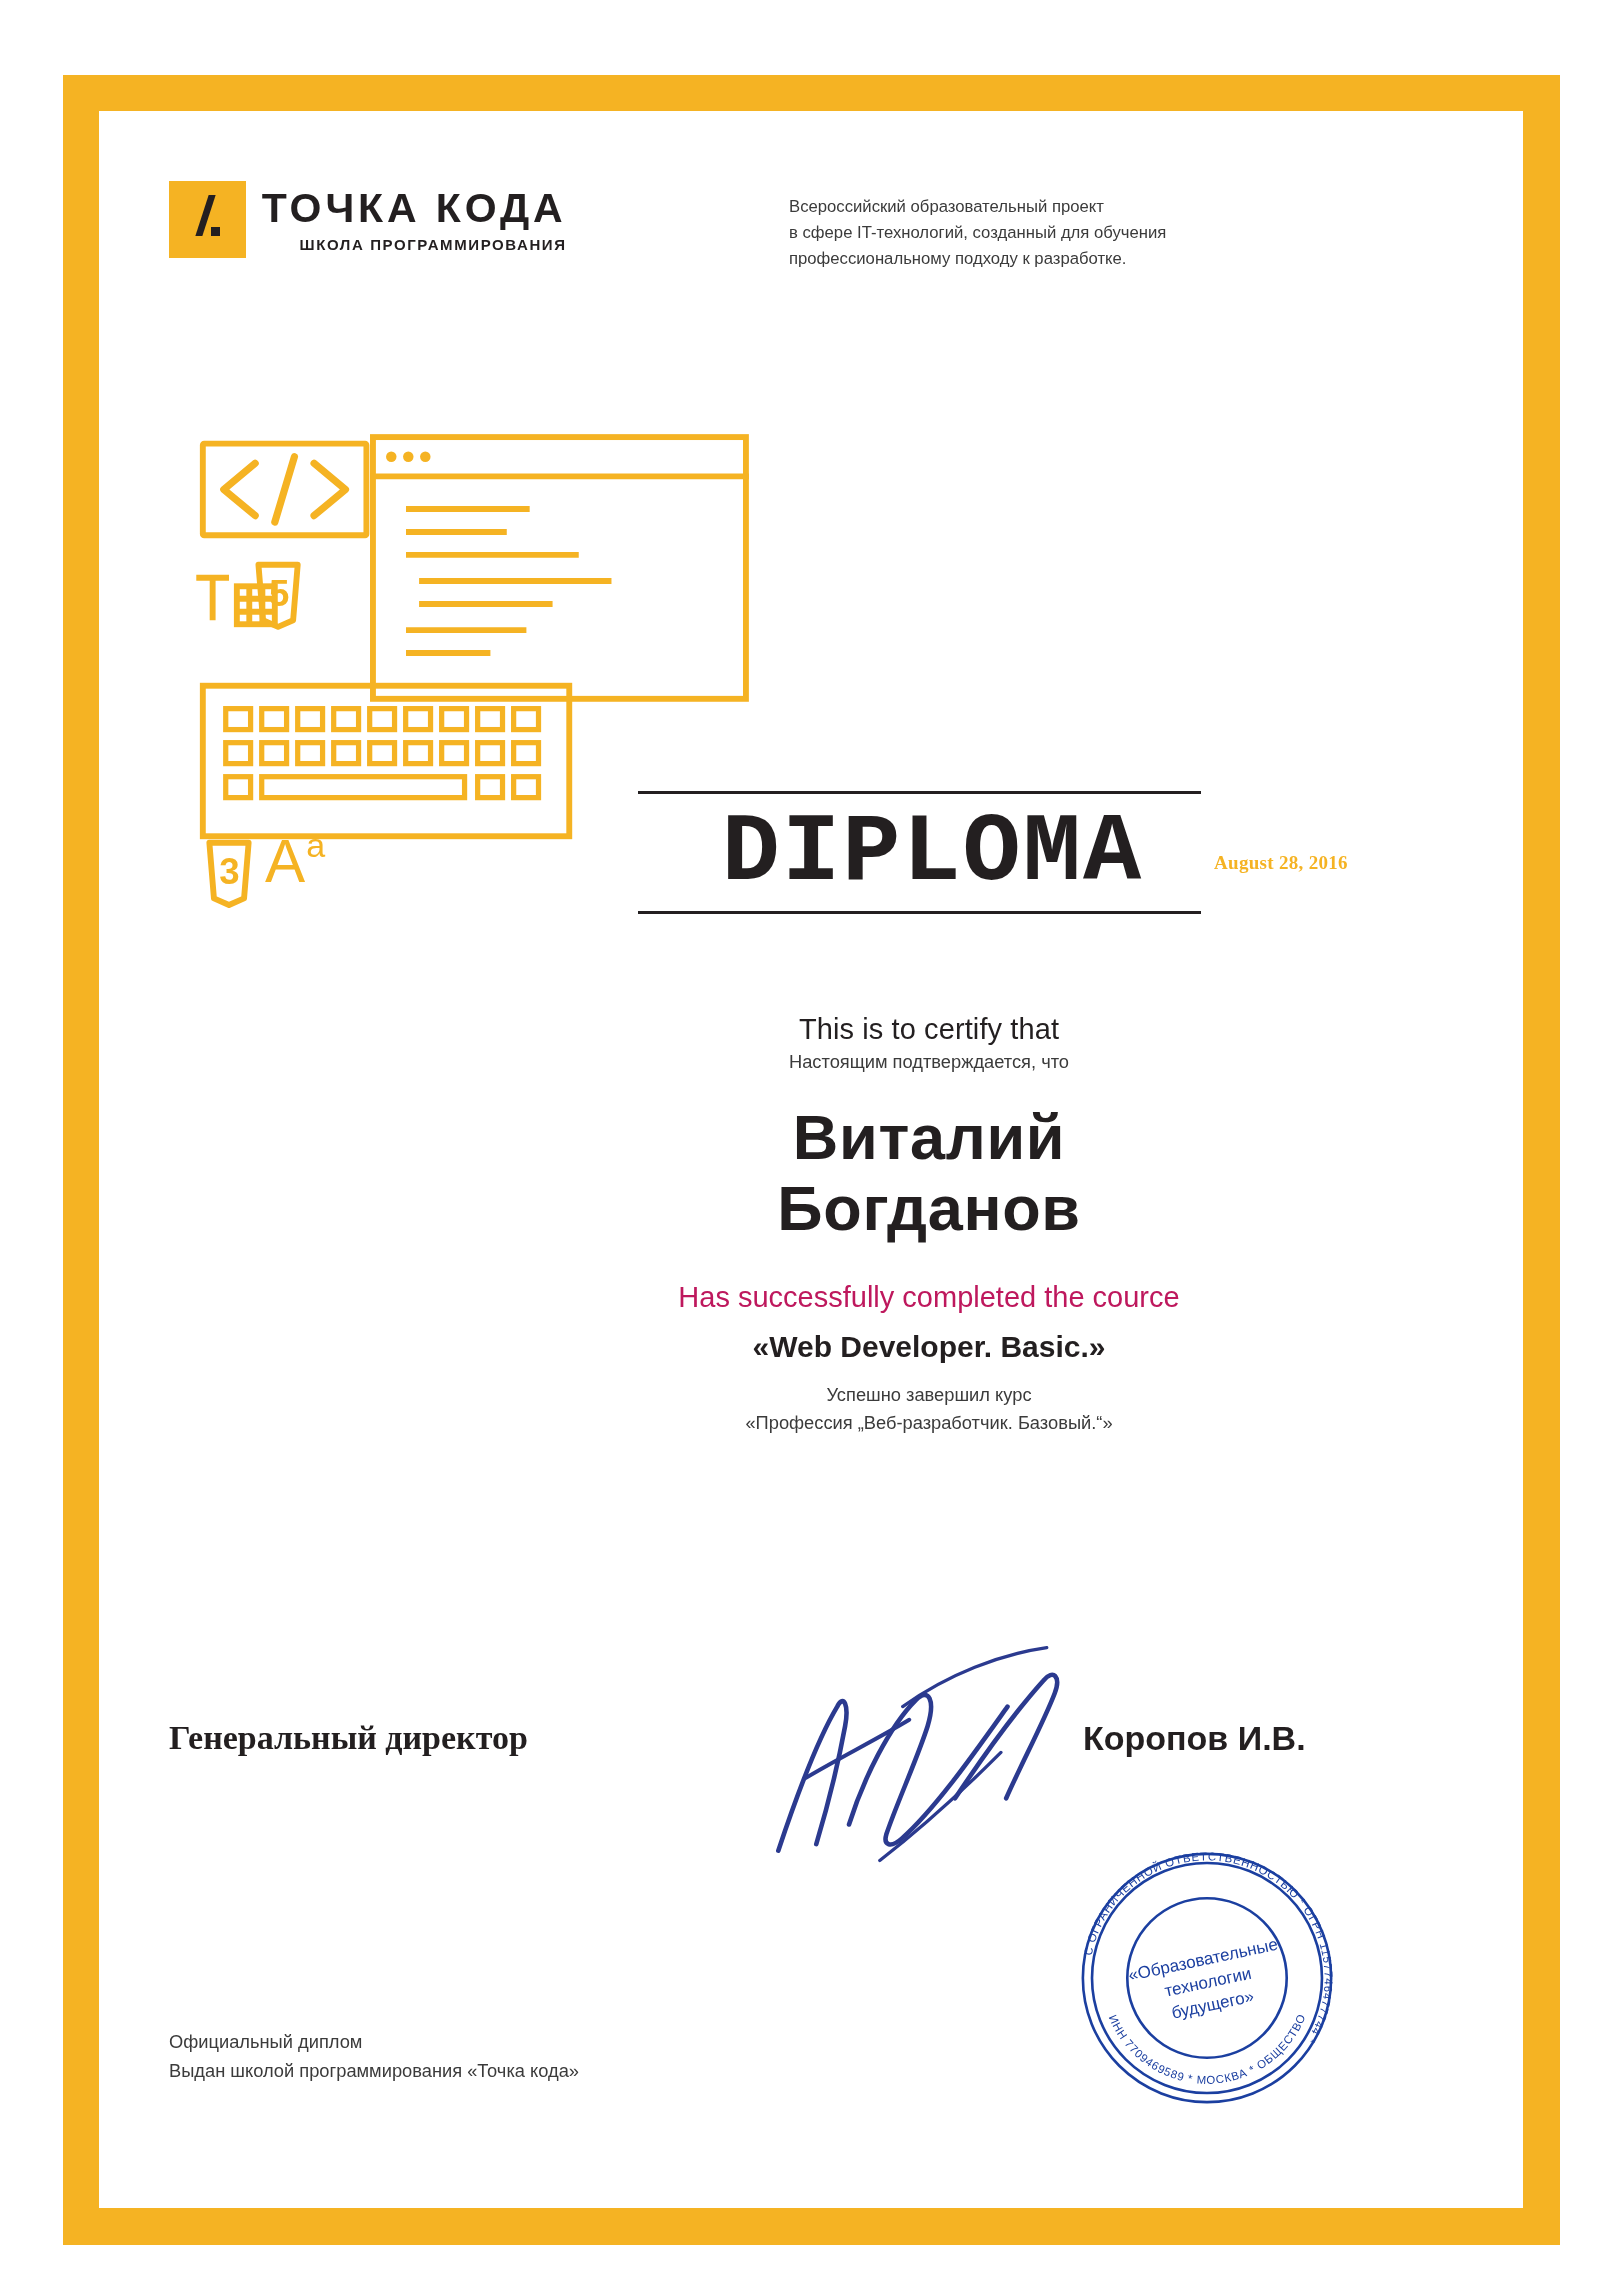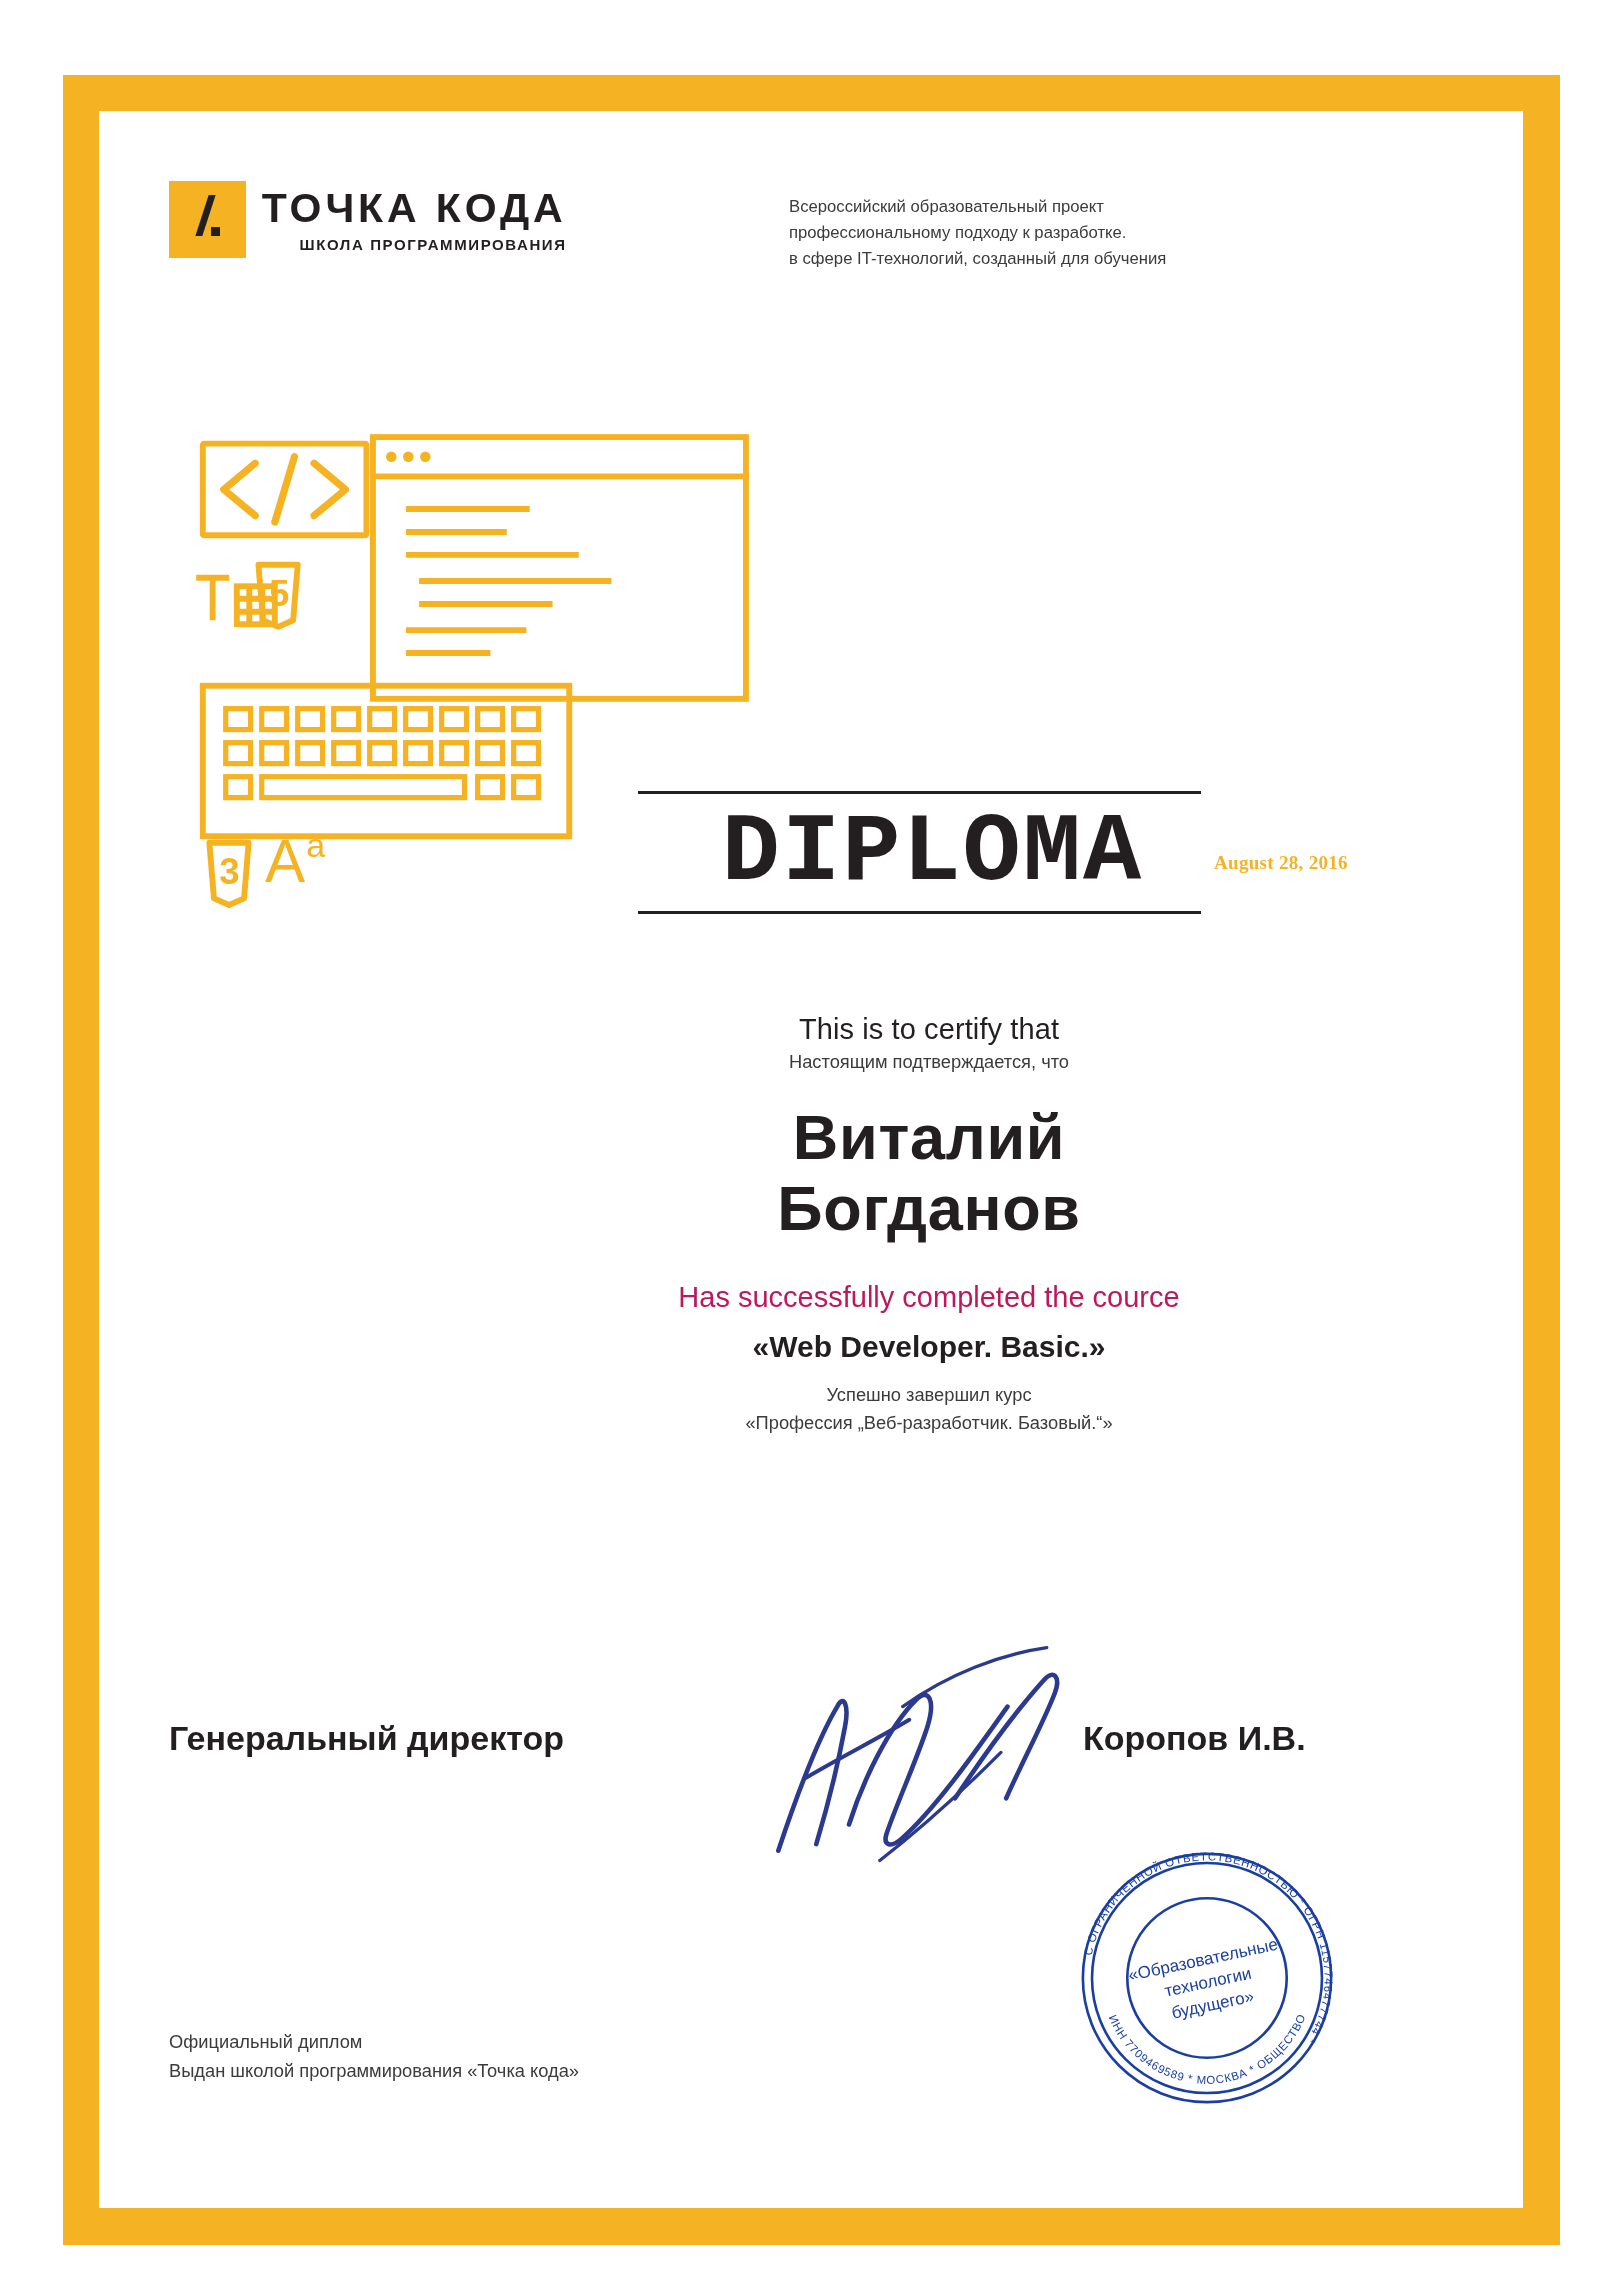--- a/index.html
+++ b/index.html
@@ -193,20 +193,21 @@
   }
 
   
   .sign-title {
     position: absolute;
     left: 169px;
     top: 1707px;
     font-size: 34px;
     font-weight: bold;
     color: #231f20;
+    font-family: Liberation Serif, serif;
   }
   .sign-name {
     position: absolute;
     left: 1083px;
     top: 1707px;
     font-size: 34px;
     font-weight: bold;
     color: #231f20;
   }
   .signature-svg {
@@ -248,22 +249,22 @@
       <div class="dot"></div>
     </div>
     <div class="logo-text">
       <div class="logo-title">ТОЧКА КОДА</div>
       <div class="logo-sub">ШКОЛА ПРОГРАММИРОВАНИЯ</div>
     </div>
   </div>
 
   <div class="header-desc">
     <div>Всероссийский образовательный проект</div>
+    <div>в сфере IT-технологий, созданный для обучения</div>
     <div>профессиональному подходу к разработке.</div>
-    <div>в сфере IT-технологий, созданный для обучения</div>
   </div>
 
   <svg class="illustration" viewBox="0 0 1060 920">
     <g fill="none" stroke="#f5b323" stroke-width="9" stroke-linecap="square">
 
       <rect x="290" y="20" width="570" height="400"></rect>
       <line x1="290" y1="80" x2="860" y2="80"></line>
       <circle cx="318" cy="50" r="8" fill="#f5b323" stroke="none"></circle>
       <circle cx="344" cy="50" r="8" fill="#f5b323" stroke="none"></circle>
       <circle cx="370" cy="50" r="8" fill="#f5b323" stroke="none"></circle>

